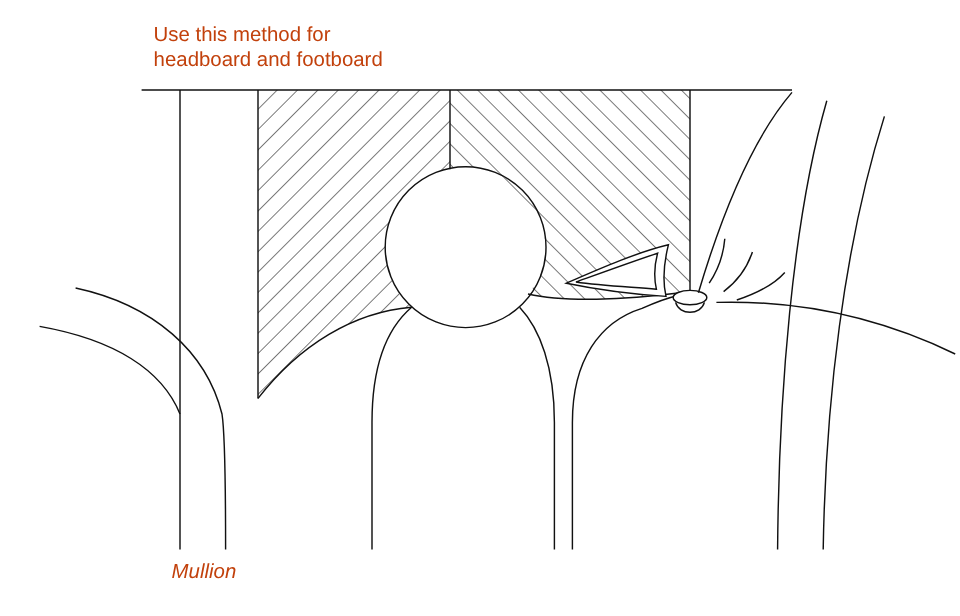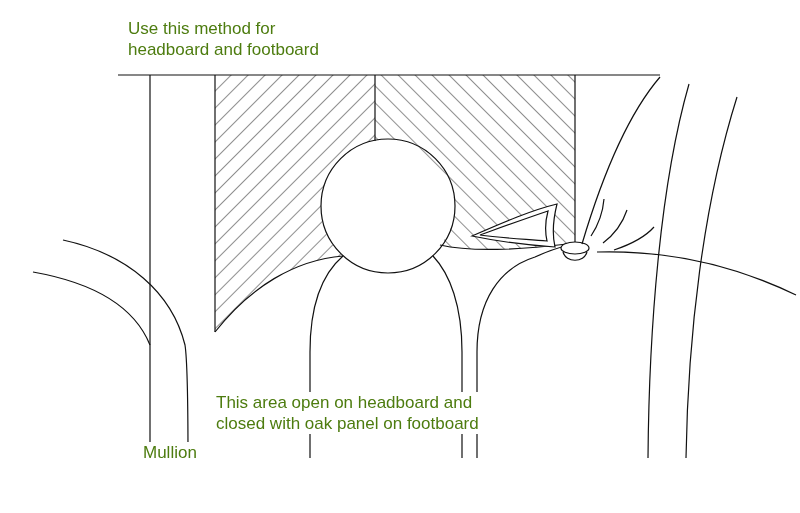--- a/index.html
+++ b/index.html
@@ -8,30 +8,30 @@
     width:800px;height:513px;
     background:#ffffff;
     font-family:"Liberation Sans", sans-serif;
     overflow:hidden;
   }
   .canvas svg{position:absolute;left:0;top:0;}
   .lbl{
     position:absolute;
     font-size:17px;
     line-height:21px;
-    color:#4d7c0f;
+    color:#c2410c;
     white-space:pre-line;
     background:#ffffff;
     padding:0 2px;
   }
   .lbl-method{left:126px;top:18px;}
   .lbl-grain-hood{left:388px;top:26px;}
   .lbl-grain-trefoil{left:260px;top:283px;}
   .lbl-open-area{left:214px;top:392px;}
-  .lbl-mullion{left:141px;top:442px;}
+  .lbl-mullion{left:141px;top:466px;font-style:italic;}
 </style>
 </head>
 <body>
 
 <div class="canvas">
 
   <svg width="800" height="513" viewBox="0 0 800 513">
     <defs>
       <pattern id="hatchA" width="12" height="12" patternUnits="userSpaceOnUse" patternTransform="rotate(45)">
         <line x1="0" y1="0" x2="0" y2="12" stroke="#222222" stroke-width="1"></line>
@@ -71,17 +71,15 @@
       <path d="M686,458 C688,335 703,205 737,97"></path>
       <path d="M597,252 C668,250 736,266 796,295"></path>
       <path d="M591,236 C599,224 603,211 604,199"></path>
       <path d="M603,243 C615,234 623,222 627,210"></path>
       <path d="M614,250 C632,244 646,236 654,227"></path>
     </g>
   </svg>
 
   <div class="lbl lbl-method">Use this method for
 headboard and footboard</div>
-  <div class="lbl lbl-open-area">This area open on headboard and
-closed with oak panel on footboard</div>
   <div class="lbl lbl-mullion">Mullion</div>
 
 </div>
 
 </body></html>

